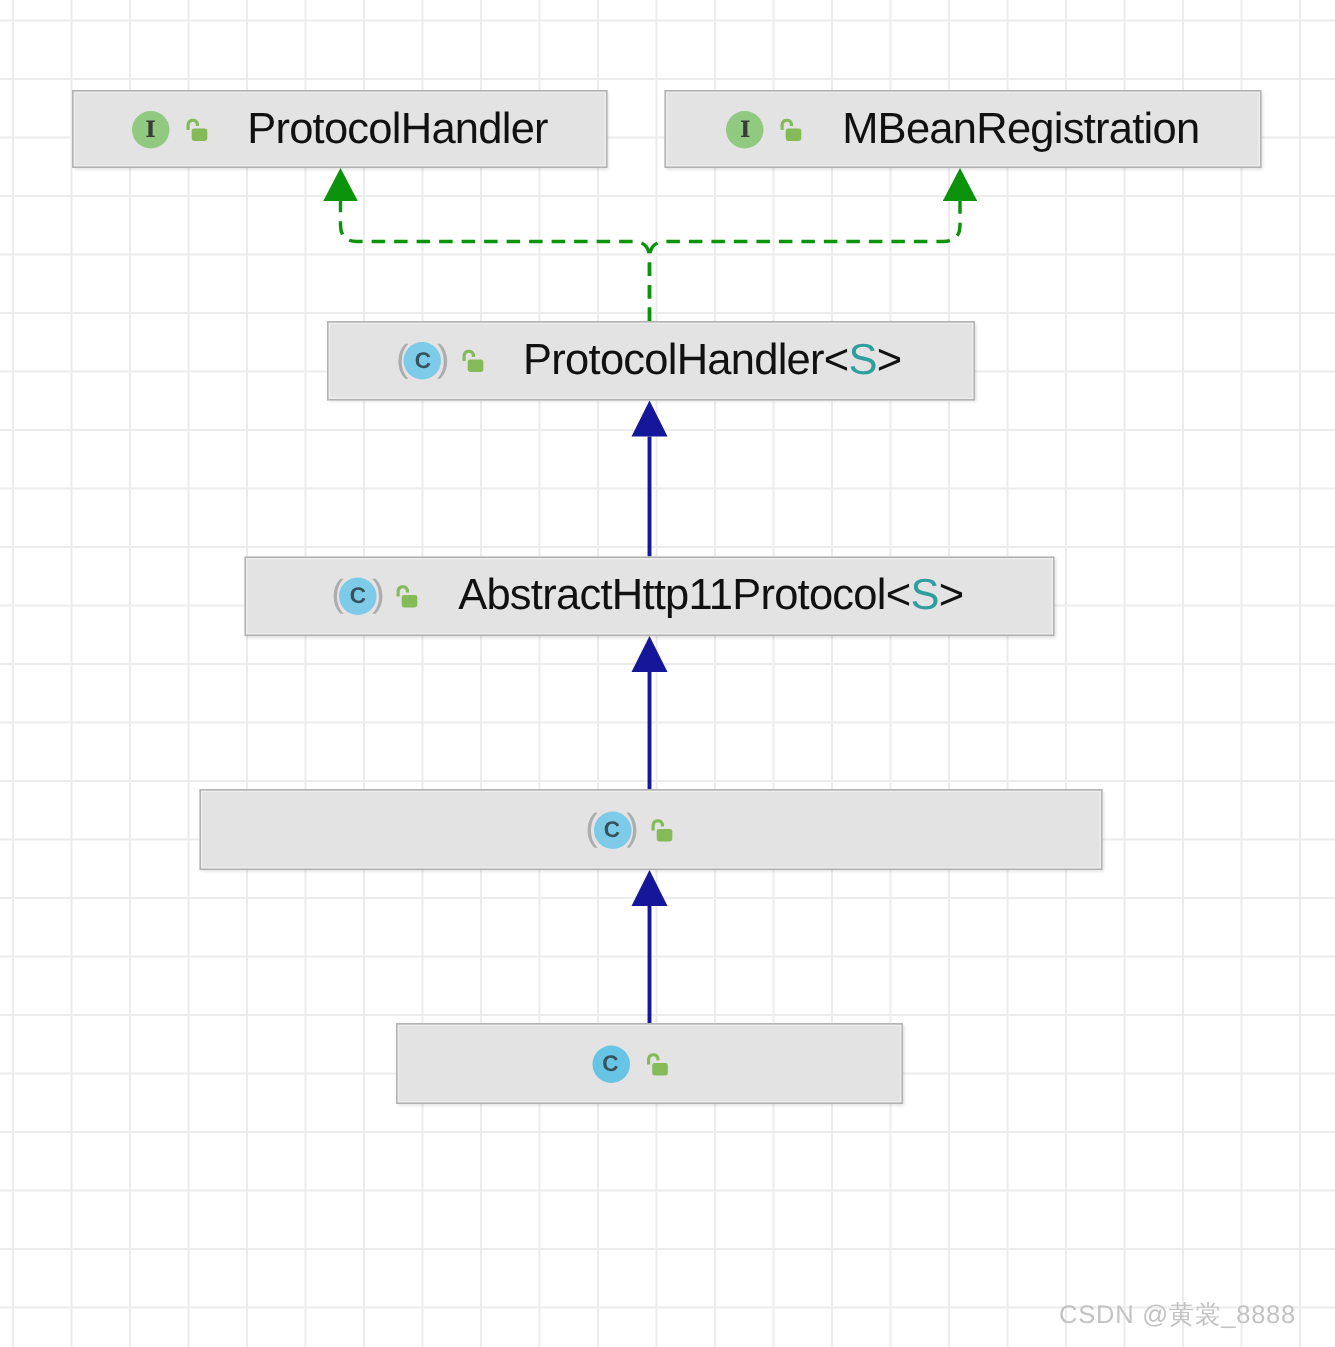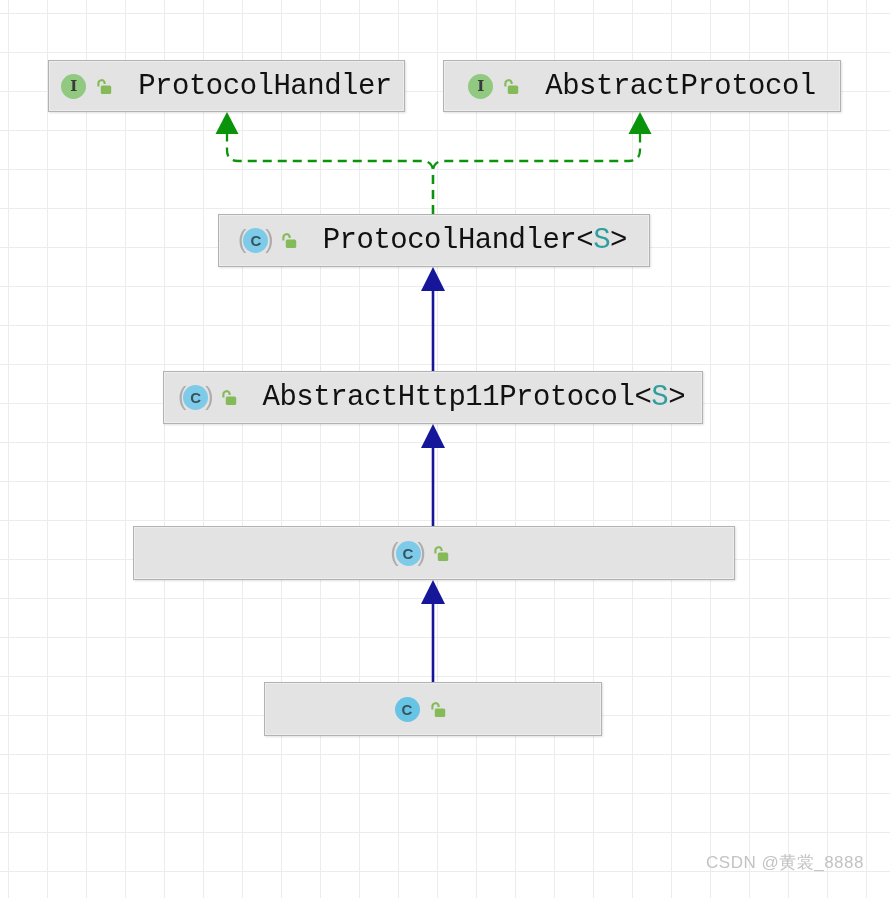--- a/index.html
+++ b/index.html
@@ -30,21 +30,20 @@
     border: 1px solid var(--node_border);
     box-shadow: 1px 1px 2px rgba(0,0,0,0.12), inset 0 0 0 1px rgba(255,255,255,0.35);
     box-sizing: border-box;
     white-space: nowrap;
   }
   .node .label {
     font-size: 29px;
     font-weight: 500;
     color: #111111;
     letter-spacing: -0.5px;
-    font-family: Liberation Mono, monospace;
   }
   .tparam { color: var(--type_param); }
   .kicon {
     display: inline-flex;
     align-items: center;
     margin-right: 9px;
   }
   .circle {
     width: 25px;
     height: 25px;
@@ -104,21 +103,21 @@
   .arrow-implements { fill: var(--implements_edge); }
   .edge-line-extends {
     stroke: var(--extends_edge);
     stroke-width: 2.6;
     fill: none;
   }
   .arrow-extends { fill: var(--extends_edge); }
   #watermark {
     position: absolute;
     right: 26px;
-    bottom: 24px;
+    bottom: 10px;
     font-size: 17px;
     color: var(--watermark);
     letter-spacing: 0.5px;
   }
 </style>
 </head>
 <body>
 
 <div id="canvas">
 
@@ -165,21 +164,21 @@
       <span class="circle interface">
         <span class="cletter-i">I</span>
       </span>
     </span>
     <span class="lockicon">
       <svg width="19" height="19" viewBox="0 0 19 19">
         <path class="lock-shackle" d="M3.4 9.6 V6.1 A3.2 3.2 0 0 1 9.6 5.3 V7"></path>
         <rect class="lock-body" x="5.8" y="8.6" width="10.4" height="8.4" rx="1.6"></rect>
       </svg>
     </span>
-    <span class="label"><span>AbstractProtocol</span></span>
+    <span class="label"><span>MBeanRegistration</span></span>
   </div>
 
   <div class="node" style="left:218px; top:214px; width:432px; height:53px">
     <span class="kicon">
       <span class="paren">(</span>
       <span class="circle klass abstract">
         <span class="cletter-c">C</span>
       </span>
       <span class="paren">)</span>
     </span>

